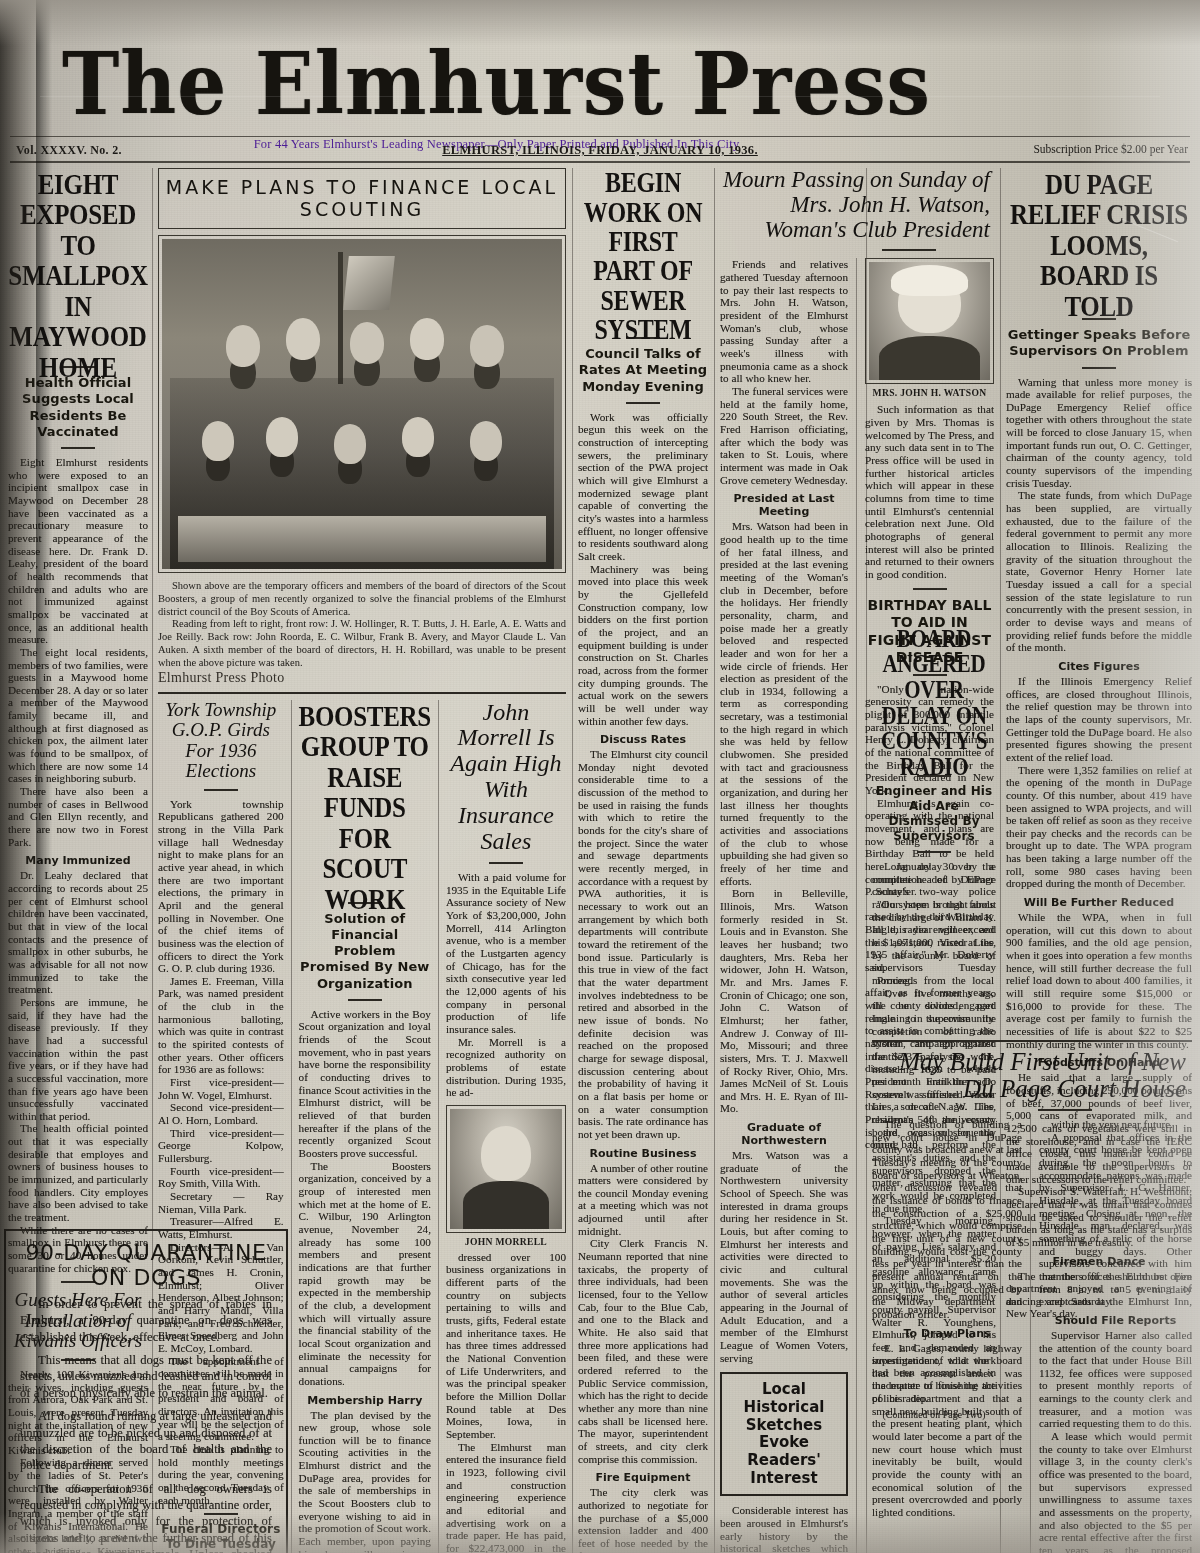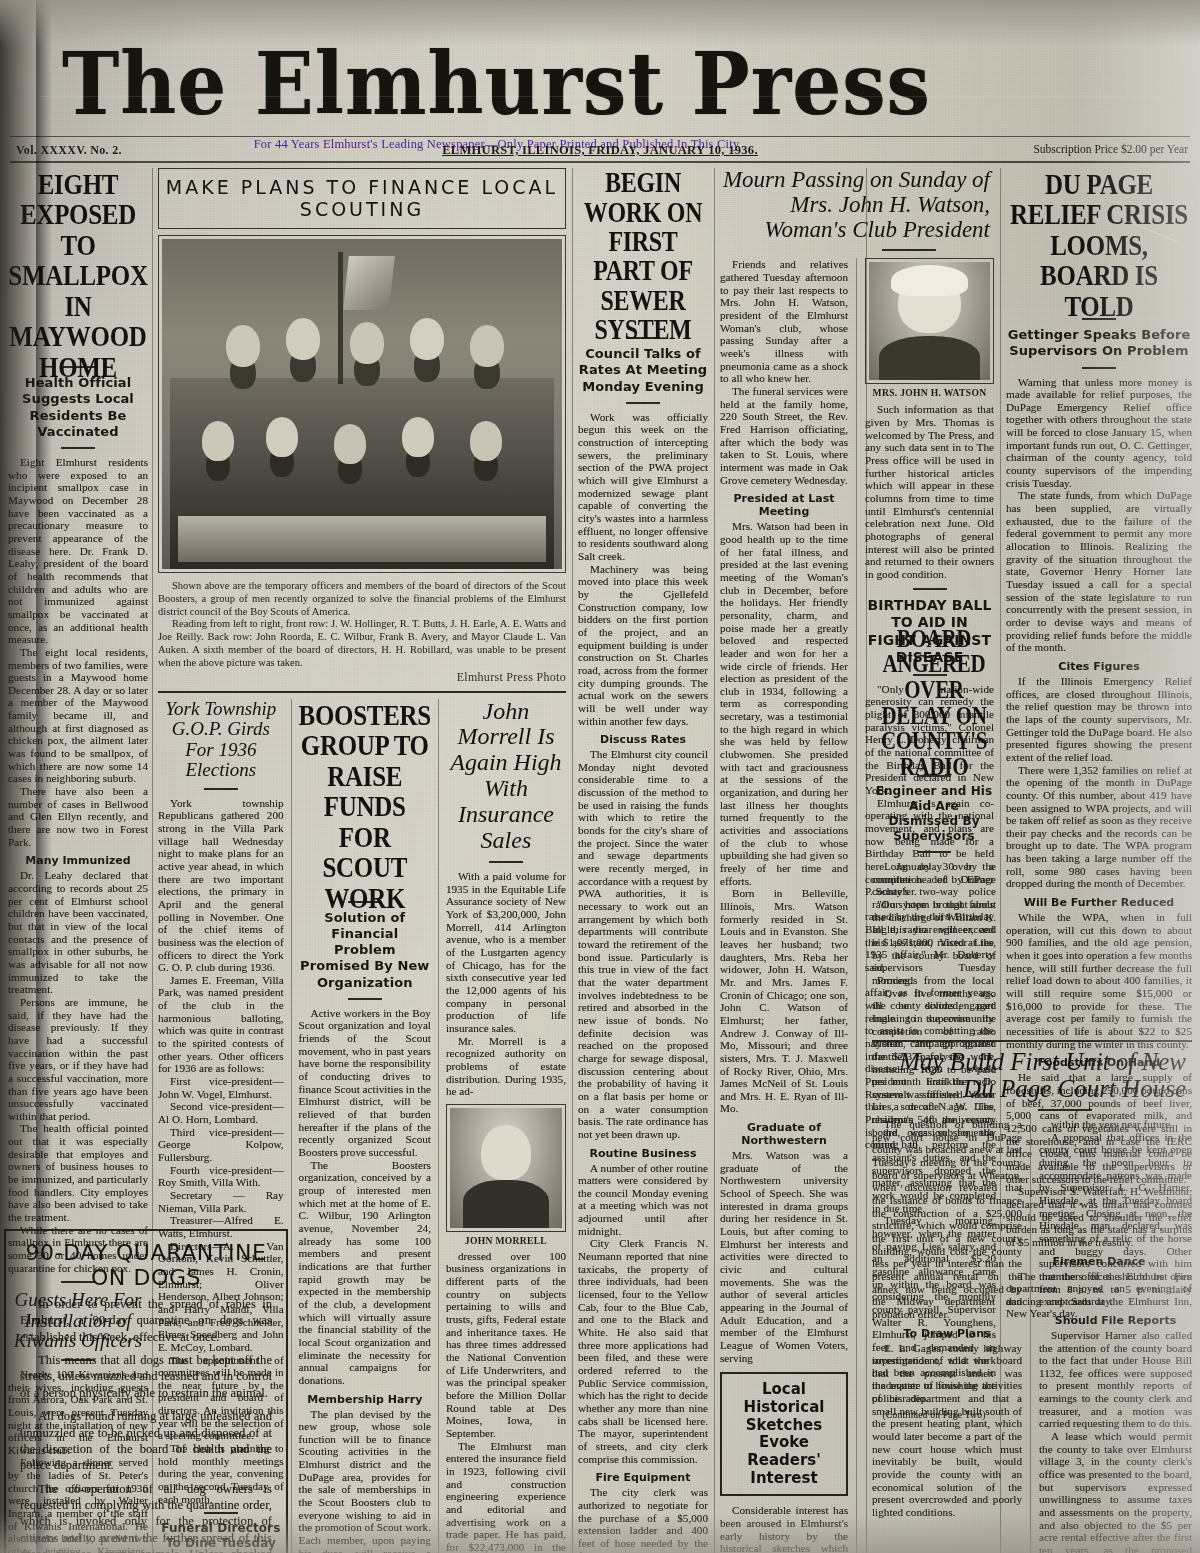--- a/index.html
+++ b/index.html
@@ -150,21 +150,21 @@
     text-align:center;
     font-family:"DejaVu Sans", sans-serif;
     font-weight:400;
     letter-spacing:3px;
     font-size:19px;
     padding:7px 0 8px;
     color:#16140f;
   }
   .cutline{font-size:10.5px;line-height:1.22;text-align:justify;margin-top:7px;}
   .cutline p{margin:0;text-indent:14px;}
-  .credit{font-size:12px;text-align:right;letter-spacing:.3px;color:#332f29;}
+  .credit{font-size:14px;text-align:left;letter-spacing:.3px;color:#332f29;}
   .portrait-cap{
     text-align:center;font-size:9.6px;font-weight:700;letter-spacing:.3px;margin-top:3px;
     font-family:"Liberation Serif", serif;
   }
   .boxed{
     border:2px solid #26231e;padding:7px 9px;margin:8px 0;
   }
   .boxed .bx-h{
     font-family:"DejaVu Sans", sans-serif;font-weight:700;font-size:15px;
     text-align:center;line-height:1.18;color:#141210;

